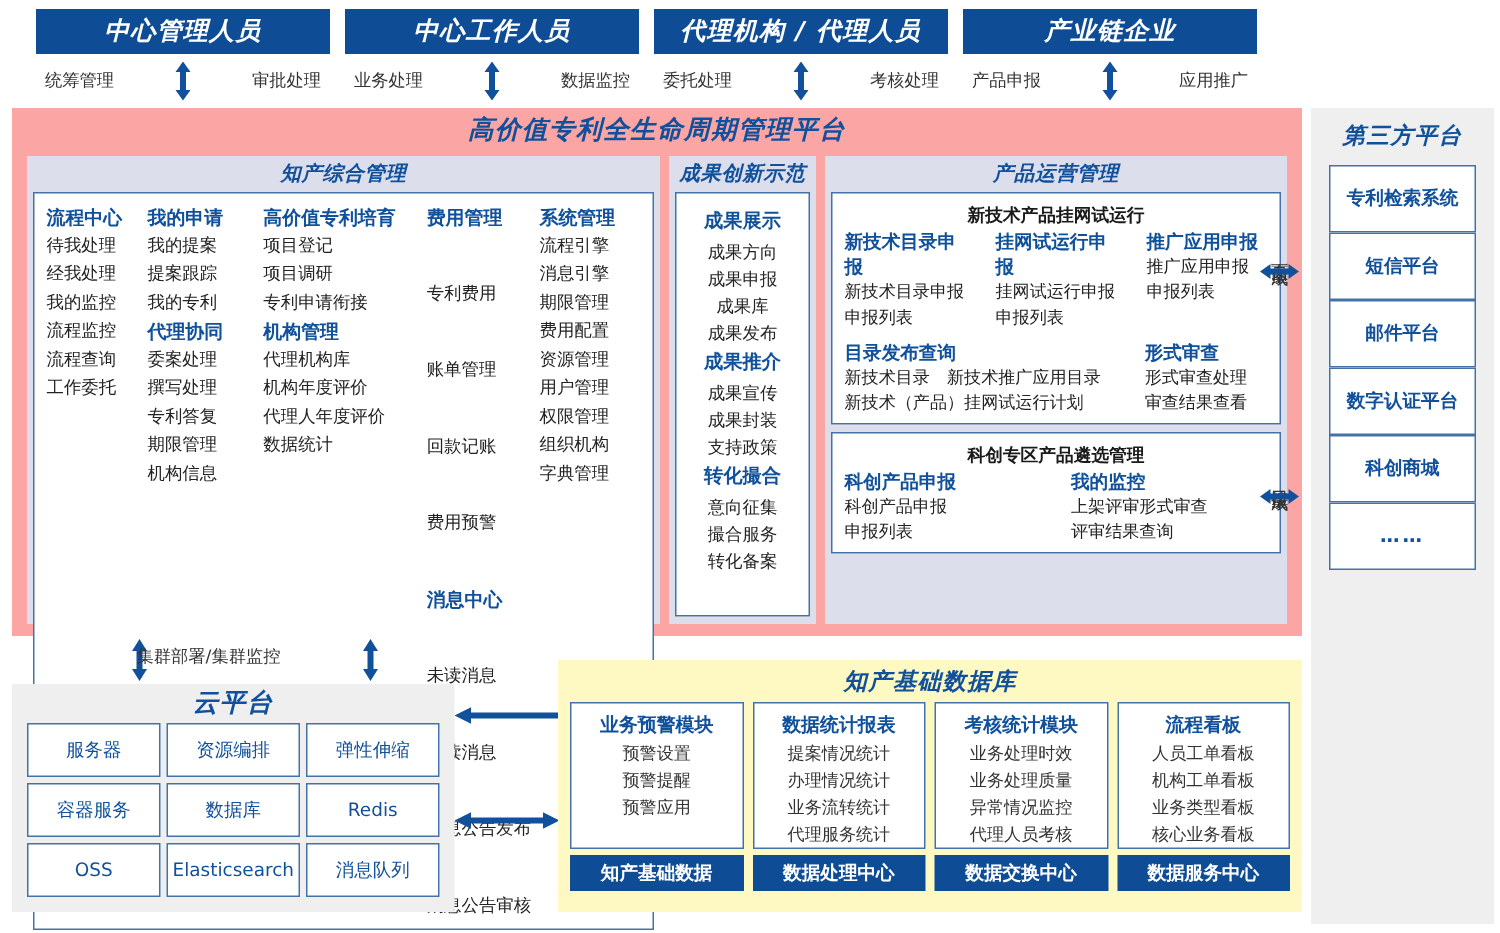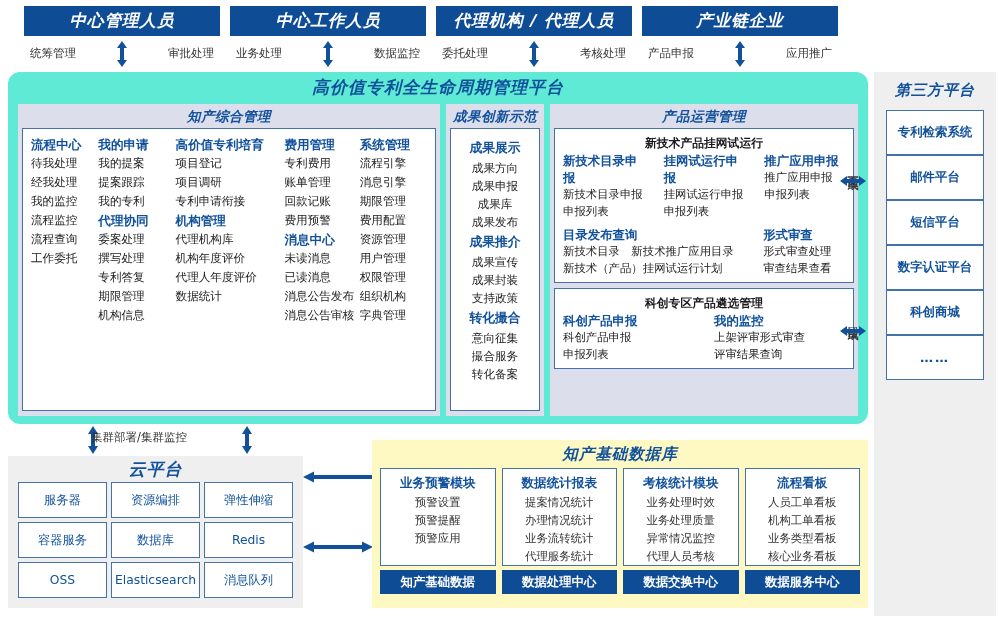--- a/index.html
+++ b/index.html
@@ -27,22 +27,21 @@
   .actor-sub .lbl.l { left: 6px; }
   .actor-sub .lbl.r { right: 6px; }
   .vdbl {
     position: absolute; left: 50%; top: 1px; transform: translateX(-50%);
     width: 16px; height: 26px;
   }
 
   
   .platform {
     position: absolute; left: 8px; top: 72px; width: 860px; height: 352px;
-    background: #5eead4;
-    border-radius: 12px;
+    background: #fca5a5;
   }
   .platform-title {
     text-align: center; font-size: 17px; font-weight: bold; font-style: italic;
     color: #11519B; line-height: 30px; letter-spacing: 1px;
   }
   .pf-body { position: absolute; left: 10px; top: 32px; right: 10px; bottom: 8px; display: flex; gap: 6px; }
 
   .group { background: #DCDEEC; display: flex; flex-direction: column; }
   .group-title {
     text-align: center; font-size: 13.5px; font-weight: bold; font-style: italic;
@@ -59,21 +58,21 @@
 
   
   .cols { display: flex; height: 100%; }
   .col { display: flex; flex-direction: column; }
   .hd { color: #11519B; font-weight: bold; font-size: 12.6px; line-height: 19px; white-space: nowrap; }
   .it { color: #222222; font-size: 11.6px; line-height: 19px; white-space: nowrap; }
 
   .g1 .c1 { width: 72px; padding-left: 4px; }
   .g1 .c2 { width: 78px; }
   .g1 .c3 { width: 110px; }
-  .g1 .c4 { width: 76px; }
+  .g1 .c4 { width: 76px; gap: 32px; }
   .g1 .c5 { width: 72px; }
 
   
   .g2 .hd { text-align: center; font-size: 12.8px; line-height: 22px; }
   .g2 .it  { text-align: center; line-height: 18px; }
   .g2-col { padding: 2px 0 0 0; }
 
   
   .g3-inner { flex: 1; margin: 0 4px 5px 4px; display: flex; flex-direction: column; gap: 5px; }
   .subbox { background: #ffffff; border: 1.5px solid #4472A8; padding: 5px 8px; }
@@ -367,22 +366,22 @@
         </svg></div>
       <div class="integ-blk"><div class="t">接口集成</div><svg class="hdbl" viewBox="0 0 26 14">
           <path d="M0 7 L7 2 L7 5 L19 5 L19 2 L26 7 L19 12 L19 9 L7 9 L7 12 Z" fill="#11519B"></path>
         </svg></div>
     </div>
 
   <div class="third">
     <div class="third-title">第三方平台</div>
     <div class="third-list" id="thirdlist">
         <div class="third-item">专利检索系统</div>
+        <div class="third-item">短信平台</div>
         <div class="third-item">邮件平台</div>
-        <div class="third-item">短信平台</div>
         <div class="third-item">数字认证平台</div>
         <div class="third-item">科创商城</div>
         <div class="third-item dots">……</div>
       </div>
   </div>
 
   <div class="cluster">
     <svg class="a1" viewBox="0 0 14 28">
       <path d="M7 0 L12 8 L9 8 L9 20 L12 20 L7 28 L2 20 L5 20 L5 8 L2 8 Z" fill="#11519B"></path>
     </svg>

